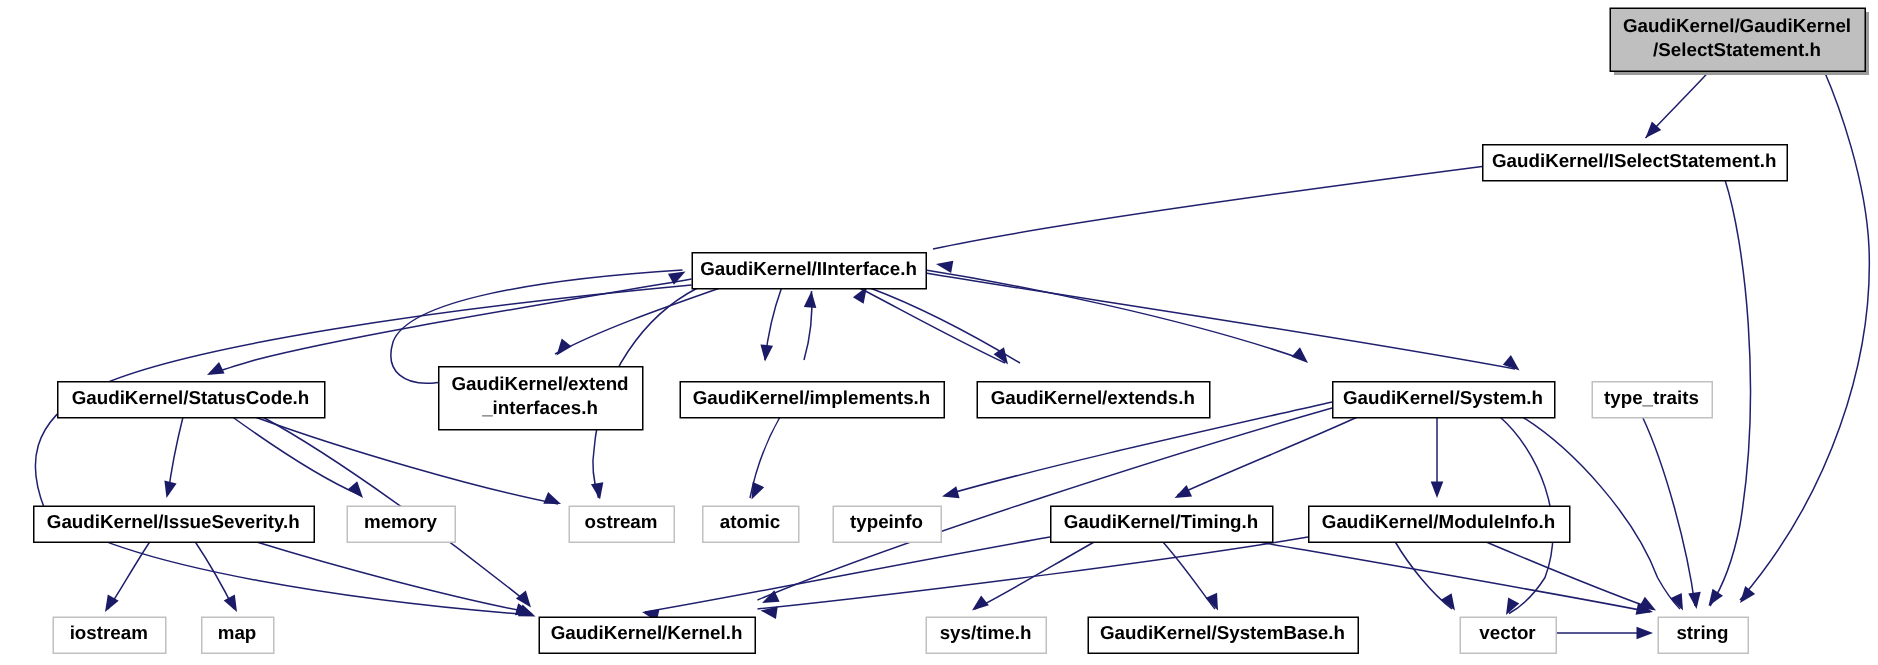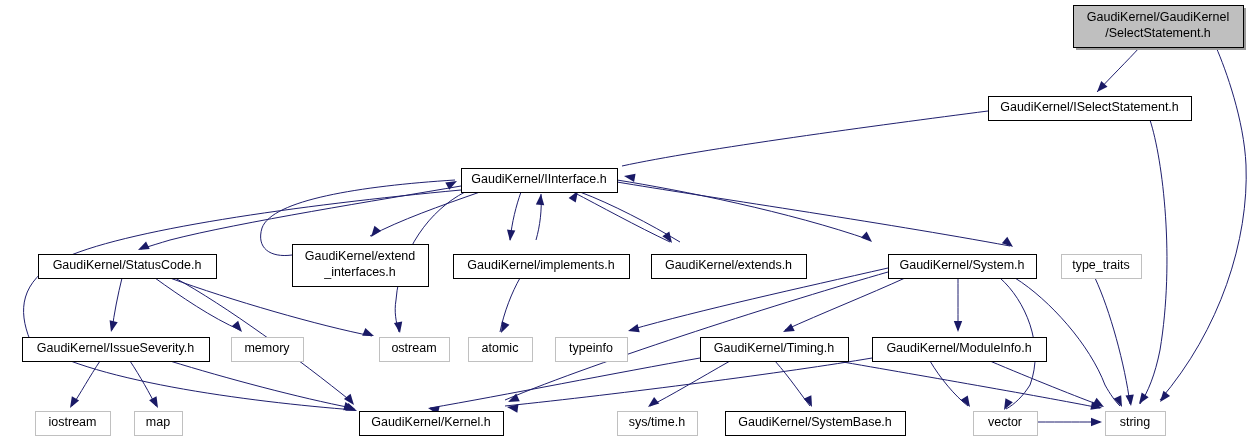--- a/index.html
+++ b/index.html
@@ -7,20 +7,21 @@
     padding: 0;
     background: #ffffff;
   }
   #graph-root {
     position: relative;
     width: 1252px;
     height: 443px;
     background: #ffffff;
     overflow: hidden;
     font-family: "Liberation Sans", sans-serif;
+    font-weight: bold;
   }
   #graph-svg {
     position: absolute;
     left: 0;
     top: 0;
     width: 1252px;
     height: 443px;
   }
   .node-rect {
     stroke-width: 1;

